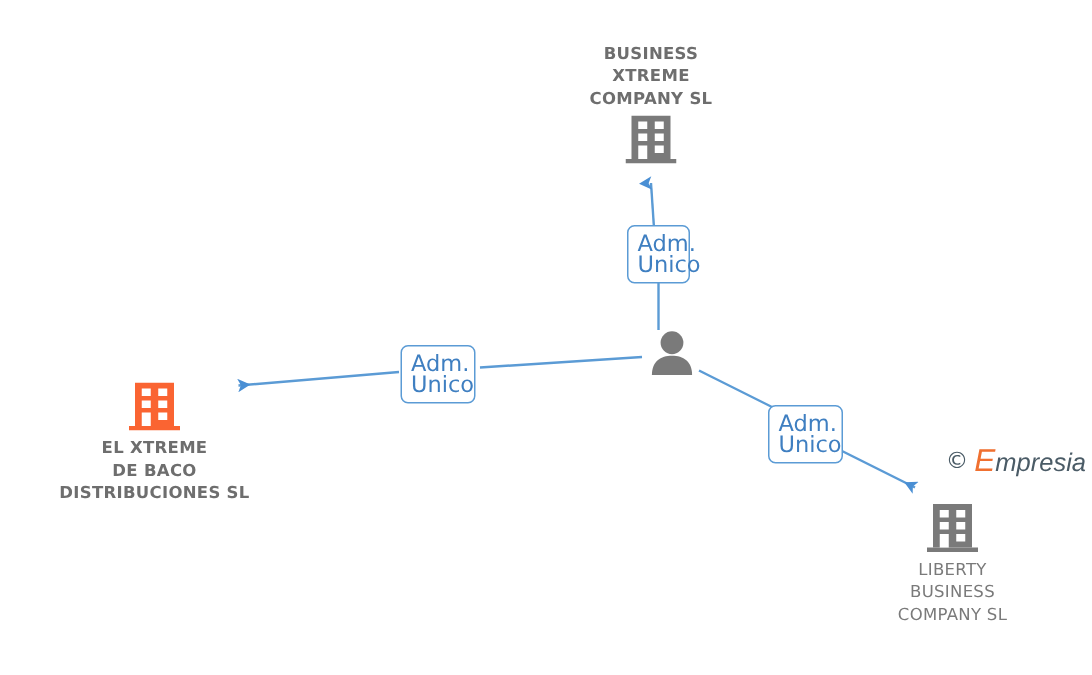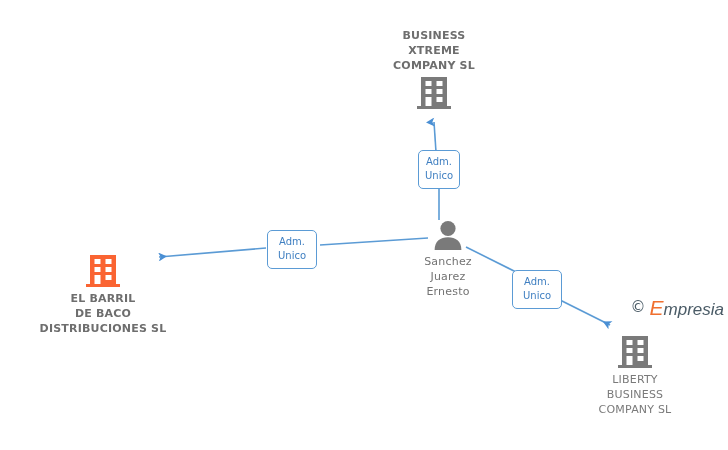--- a/index.html
+++ b/index.html
@@ -67,21 +67,21 @@
   .node.company-bottom .node-caption { margin-top: 4px; }
 
   
   .rel-label {
     position: absolute;
     box-sizing: border-box;
     border: 1px solid #5b9bd5;
     border-radius: 5px;
     background: #ffffff;
     color: #3f7fc1;
-    font-size: 10px;
+    font-size: 15px;
     line-height: 14px;
     text-align: center;
     padding: 4px 6px 5px 6px;
     white-space: pre-line;
     z-index: 5;
   }
 
   
   #watermark {
     position: absolute;
@@ -167,38 +167,35 @@
         <rect x="0" y="29" width="34" height="3" fill="#fa6432"></rect>
         <rect x="4" y="0" width="26" height="29" fill="#fa6432"></rect>
         <rect x="8.5" y="4" width="6" height="5" fill="#ffffff"></rect>
         <rect x="19.5" y="4" width="6" height="5" fill="#ffffff"></rect>
         <rect x="8.5" y="12" width="6" height="5" fill="#ffffff"></rect>
         <rect x="19.5" y="12" width="6" height="5" fill="#ffffff"></rect>
         <rect x="8.5" y="20" width="6" height="9" fill="#ffffff"></rect>
         <rect x="19.5" y="20" width="6" height="5" fill="#ffffff"></rect>
       </svg>
     </span>
-    <div class="node-caption company">EL BARRIL
+    <div class="node-caption company">EL XTREME
 DE BACO
 DISTRIBUCIONES SL</div>
   </div>
 
   <div class="rel-label" style="left:263px; top:230px; width:50px;">Adm.
 Unico</div>
 
   <div class="node company-bottom" style="left:444px; top:220px;">
     <span class="icon-wrap">
       <svg width="32" height="30" viewBox="0 0 32 30">
         <circle cx="16" cy="8.5" r="7.6" fill="#7a7a7a"></circle>
         <path d="M2.6 30 C2.6 21 8.4 17.2 16 17.2 C23.6 17.2 29.4 21 29.4 30 Z" fill="#7a7a7a"></path>
       </svg>
     </span>
-    <div class="node-caption person">Sanchez
-Juarez
-Ernesto</div>
   </div>
 
   <div class="rel-label" style="left:508px; top:270px; width:50px;">Adm.
 Unico</div>
 
   <div class="node company-bottom" style="left:631px; top:336px;">
     <span class="icon-wrap">
       <svg width="34" height="32" viewBox="0 0 34 32">
         <rect x="0" y="29" width="34" height="3" fill="#7a7a7a"></rect>
         <rect x="4" y="0" width="26" height="29" fill="#7a7a7a"></rect>

